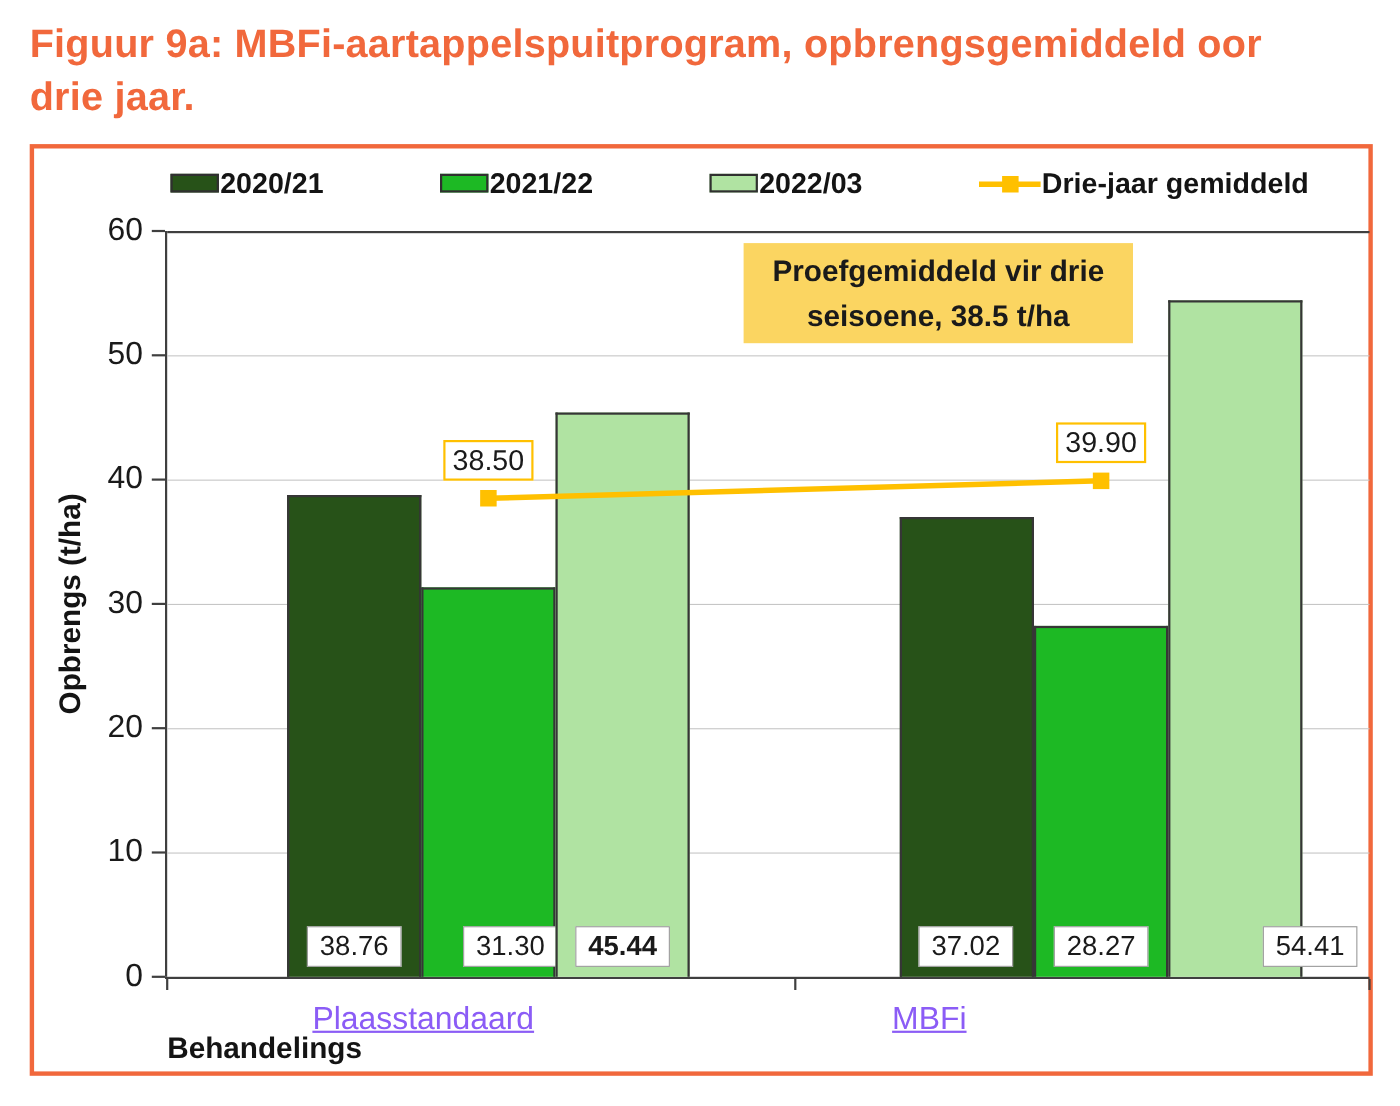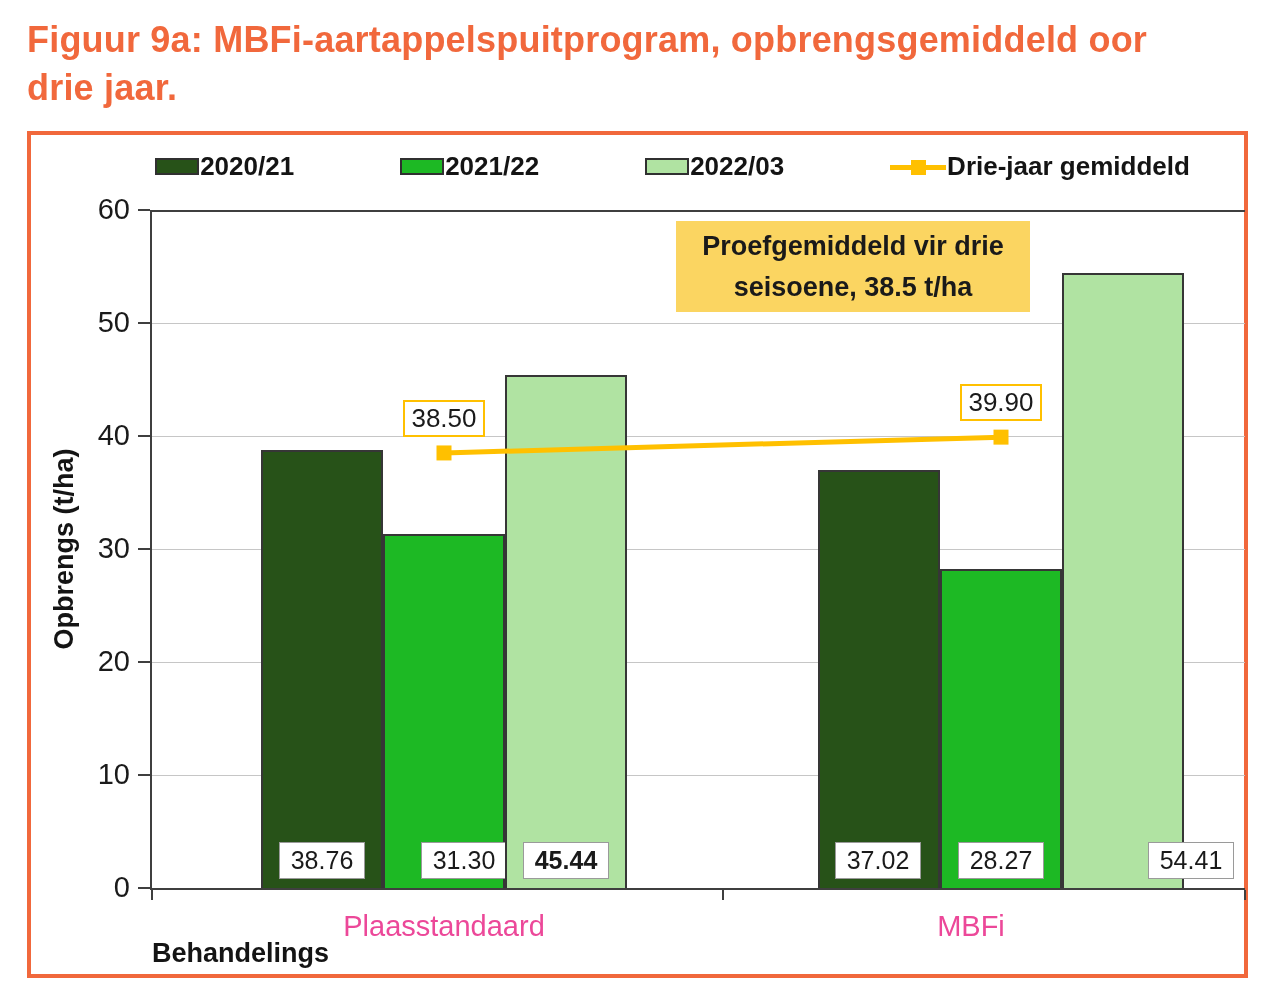--- a/index.html
+++ b/index.html
@@ -56,22 +56,22 @@
     font-size:26px; color:#1a1a1a;
   }
 
   .annotation {
     position:absolute; left:524px; top:11px; width:354px; height:91px;
     background:#FBD561; display:flex; flex-direction:column;
     align-items:center; justify-content:center;
     font-size:27px; font-weight:bold; color:#1a1a1a; line-height:1.5; text-align:center;
   }
 
-  .xcat-label { position:absolute; top:700px; width:320px; text-align:center;
-    font-size:29px; color:#ec4899; }
+  .xcat-label { position:absolute; top:700px; width:320px; 
+    font-size:29px; color:#8b5cf6;text-decoration:underline; }
   .x-axis-title { position:absolute; top:728px; left:0; width:100%; text-align:left;
     font-size:27px; font-weight:bold; color:#141414; }
   .y-axis-title {
     position:absolute; left:-88px; top:50%;
     transform:translate(-50%,-50%) rotate(-90deg);
     font-size:27px; font-weight:bold; color:#141414; white-space:nowrap;
   }
 </style>
 </head>
 <body>

